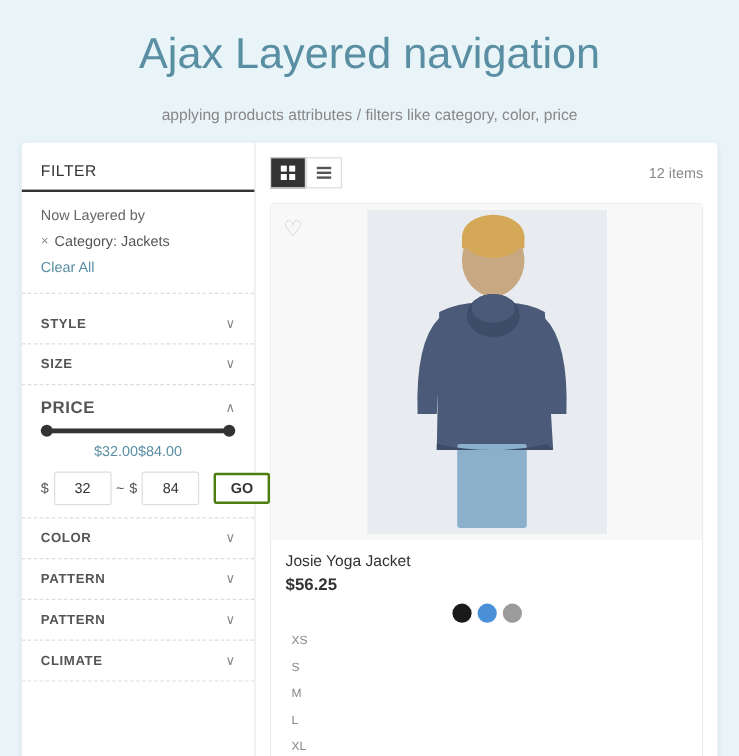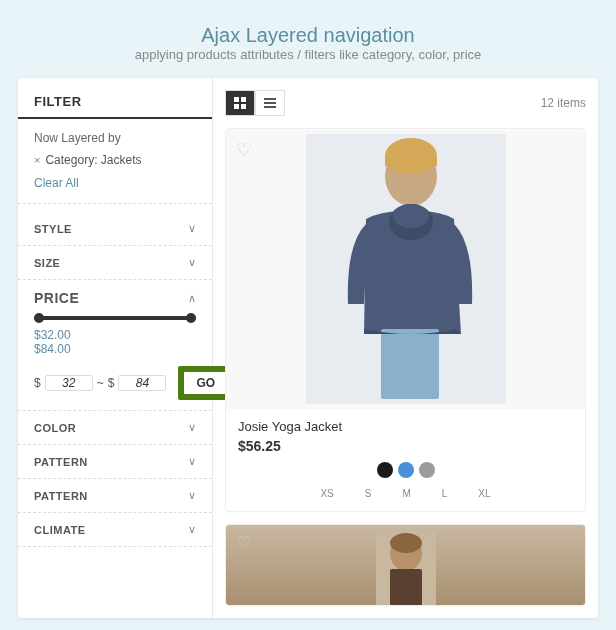--- a/index.html
+++ b/index.html
@@ -11,24 +11,24 @@
       display: flex;
       flex-direction: column;
       align-items: center;
     }
 
     .page-header {
       text-align: center;
       padding: 24px 20px 16px;
     }
     .page-title {
-      font-size: 20px;
+      font-size: 36px;
       font-weight: 300;
       color: #5a8fa3;
-      margin-bottom: 0;
+      margin-bottom: 22px;
     }
     .page-subtitle {
       font-size: 13px;
       color: #888;
     }
 
     .main-layout {
       display: flex;
       width: 580px;
       background: #fff;
@@ -39,21 +39,21 @@
 
     
     .sidebar {
       width: 195px;
       border-right: 1px solid #e8e8e8;
       padding: 16px 0;
       flex-shrink: 0;
     }
     .filter-title {
       font-size: 13px;
-      font-weight: 700;
+      font-weight: 400;
       color: #333;
       padding: 0 16px 8px;
       border-bottom: 2px solid #333;
       margin-bottom: 12px;
       letter-spacing: 0.5px;
     }
 
     .now-shopping {
       padding: 0 16px 12px;
       border-bottom: 1px dashed #ddd;
@@ -153,52 +153,50 @@
       height: 10px;
       background: #333;
       border-radius: 50%;
       top: -3px;
     }
     .slider-handle-left { left: 0; }
     .slider-handle-right { right: 0; }
 
     .price-range-display {
       display: flex;
-      justify-content: space-between;
+      justify-content: center;
       font-size: 12px;
       color: #5a8fa3;
-      margin: 6px 0 10px;
-      flex-direction: column;
+      margin: 6px 12px 10px;
     }
 
     .price-inputs {
       display: flex;
       align-items: center;
       gap: 4px;
     }
     .price-inputs span {
       font-size: 12px;
       color: #555;
     }
     .price-input-box {
       width: 48px;
-      height: 16px;
+      height: 28px;
       border: 1px solid #ddd;
       font-size: 12px;
       text-align: center;
       color: #333;
       border-radius: 2px;
-      font-style: italic;
     }
     .tilde { font-size: 12px; color: #777; }
     .go-button {
       margin-left: 8px;
       padding: 4px 12px;
       background: #fff;
-      border: 6px solid #4d7c0f;
+      border: 2px solid #4d7c0f;
       font-size: 12px;
       font-weight: 700;
       color: #333;
       cursor: pointer;
       border-radius: 2px;
     }
 
     
     .content {
       flex: 1;
@@ -281,21 +279,22 @@
     }
     .color-swatch {
       width: 16px;
       height: 16px;
       border-radius: 50%;
       cursor: pointer;
     }
     .size-options {
       display: flex;
       justify-content: center;
-      gap: 21px;
+      gap: 7px;
+      flex-direction: column;
     }
     .size-option {
       font-size: 10px;
       color: #888;
       padding: 2px 5px;
       cursor: pointer;
     }
 
     
     .product-card-partial {

